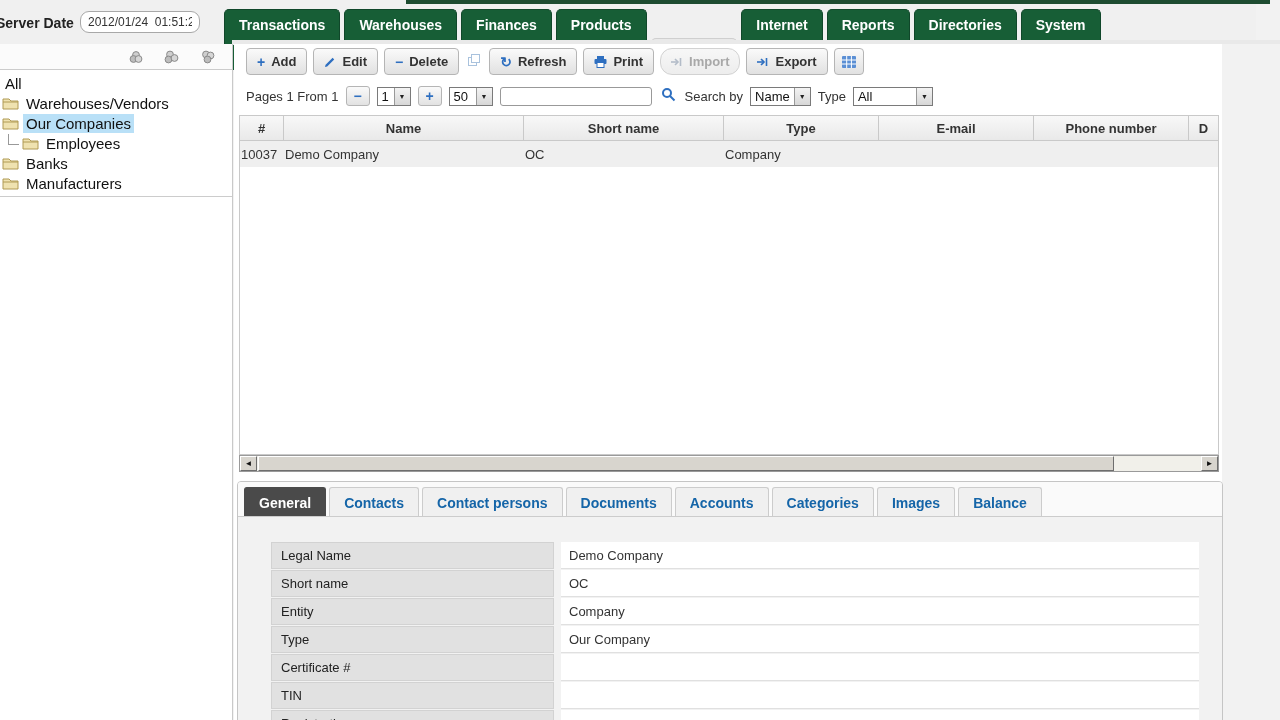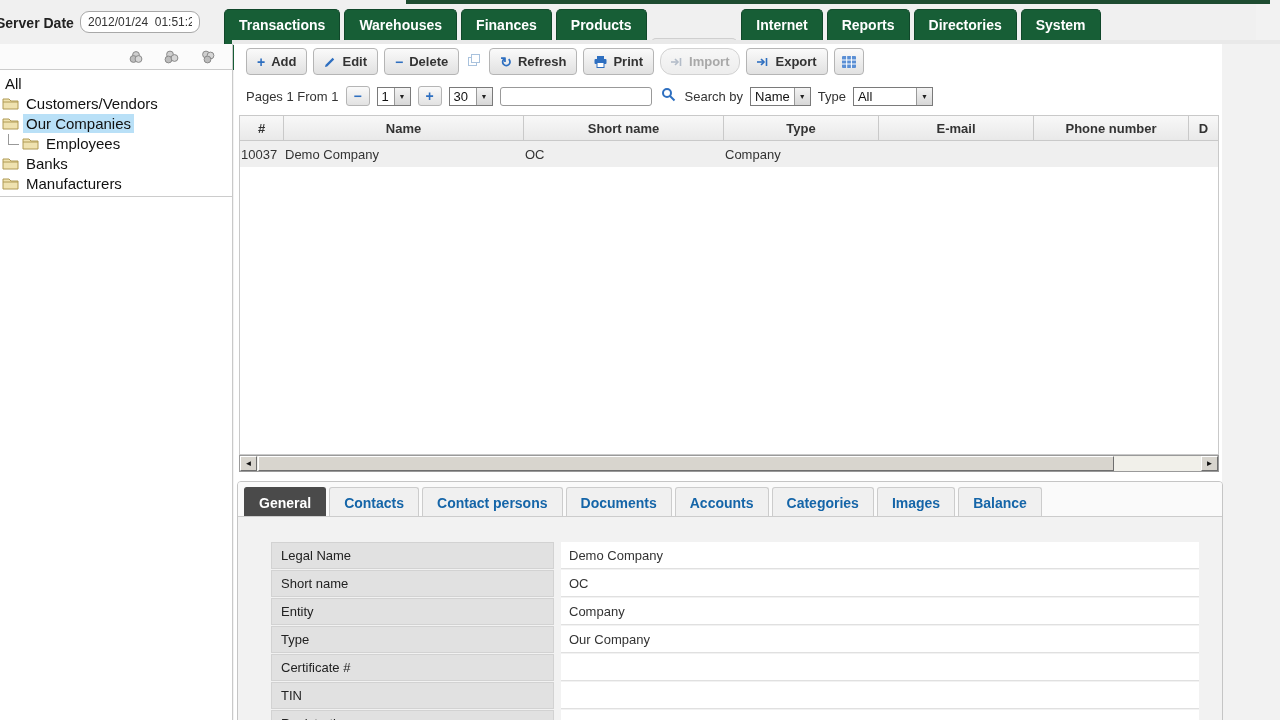--- a/index.html
+++ b/index.html
@@ -121,21 +121,21 @@
     <div class="tree-item">
       <span class="tlabel">All</span>
     </div>
     <div class="tree-item">
       <span class="folder">
           <svg width="17" height="14">
             <path d="M1 3 h6 l2 2 h7 v8 h-15 z" fill="#efe2b0" stroke="#b09a55"></path>
             <path d="M1 6 h15" stroke="#b09a55" fill="none"></path>
           </svg>
         </span>
-      <span class="tlabel">Customers/Vendors</span>
+      <span class="tlabel">Warehouses/Vendors</span>
     </div>
     <div class="tree-item selected">
       <span class="folder">
           <svg width="17" height="14">
             <path d="M1 3 h6 l2 2 h7 v8 h-15 z" fill="#efe2b0" stroke="#b09a55"></path>
             <path d="M1 6 h15" stroke="#b09a55" fill="none"></path>
           </svg>
         </span>
       <span class="tlabel">Our Companies</span>
     </div>
@@ -239,21 +239,21 @@
 
 <div class="pagebar">
   <span>Pages 1 From 1</span>
   <div class="mini-btn">−</div>
   <div class="combo">
     <span class="val" style="min-width:16px">1</span>
     <span class="dd">▼</span>
   </div>
   <div class="mini-btn">+</div>
   <div class="combo">
-    <span class="val" style="min-width:26px">30</span>
+    <span class="val" style="min-width:26px">50</span>
     <span class="dd">▼</span>
   </div>
   <input class="search-input" value="" style="">
   <span class="flat-btn">
     <span><svg width="15" height="15" fill="none">
           <circle cx="6" cy="6" r="4" stroke="#2e6fc0" stroke-width="2"></circle>
           <path d="M9 9 l4.5 4.5" stroke="#2e6fc0" stroke-width="2"></path>
         </svg></span>
   </span>
   <span>Search by</span>

